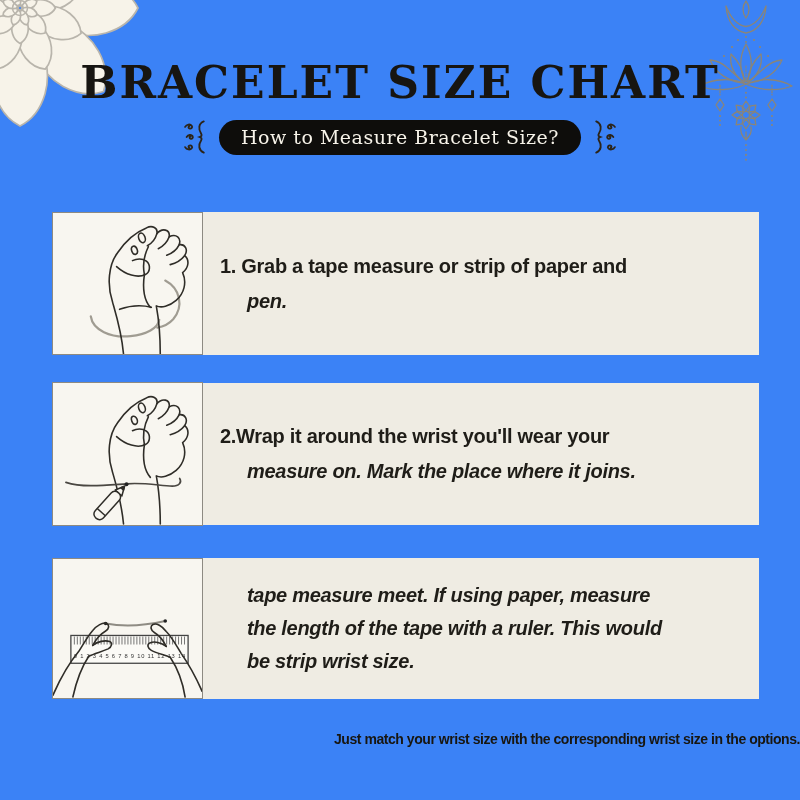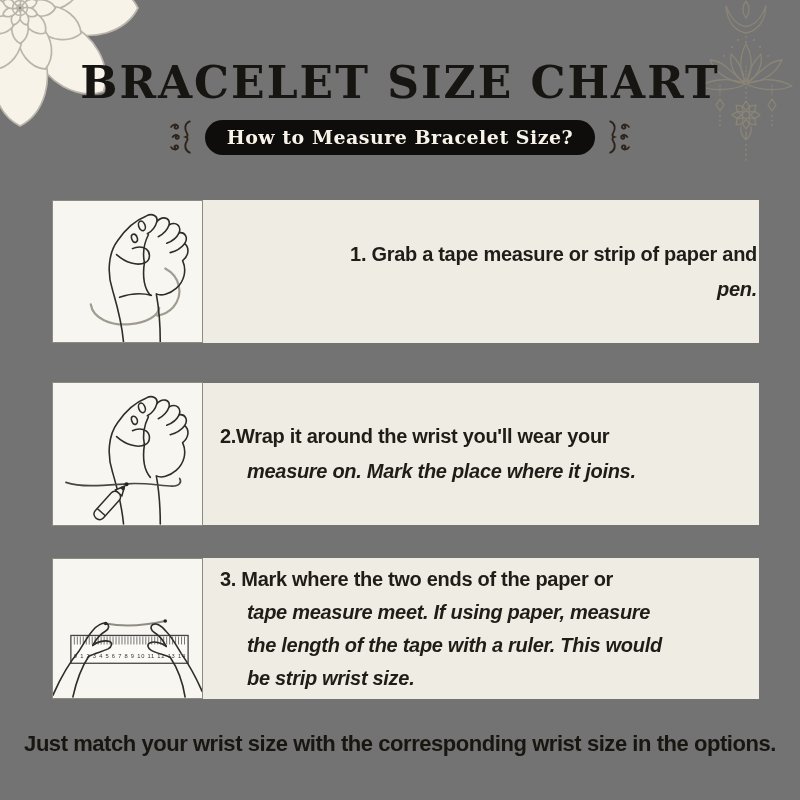--- a/index.html
+++ b/index.html
@@ -1,66 +1,66 @@
 <!DOCTYPE html>
 <html><head>
 <meta charset="utf-8">
 <style>
   * { margin:0; padding:0; box-sizing:border-box; }
   body { width:800px; height:800px; font-family:"Liberation Sans", sans-serif; }
   .page {
     position:relative; width:800px; height:800px; overflow:hidden;
-    background:#737373; color:#1f1d18;
+    background:#3b82f6; color:#1f1d18;
   }
   
   .title {
     position:absolute; top:57px; left:0; width:100%;
     text-align:center; font-family:"DejaVu Serif", serif;
     font-size:44px; font-weight:700; letter-spacing:2px; color:#171511;
   }
   .pill-row {
     position:absolute; top:117px; left:0; width:100%; height:40px;
     display:flex; justify-content:center; align-items:center; gap:9px;
   }
   .pill {
     background:#0e0d0b; color:#f7f3e9; border-radius:18px;
     height:35px; line-height:35px; padding:0 22px;
-    font-family:"DejaVu Serif", serif; font-size:19px; font-weight:700;
+    font-family:"DejaVu Serif", serif; font-size:19px; font-weight:400;
     letter-spacing:0.5px;
   }
   .flourish { width:28px; height:42px; }
   .flourish.right { transform:scaleX(-1); }
   
   .mandala { position:absolute; left:0; top:0; }
   .lotus   { position:absolute; left:688px; top:0; }
   
   .row {
     position:absolute; left:52px; width:707px;
     background:#efece3; display:flex; align-items:stretch;
   }
-  .row1 { top:200px; height:143px;text-align:right; }
+  .row1 { top:212px; height:143px; }
   .row2 { top:383px; height:142px;align-items:center; }
   .row3 { top:558px; height:141px; }
   .illus {
     width:151px; flex:0 0 151px; background:#f8f6f0;
     border:1px solid #8d8a82;
   }
   .illus svg { width:100%; height:100%; display:block; }
   .step-text {
     flex:1; display:flex; flex-direction:column; justify-content:center;
     padding-left:17px; padding-right:2px;
     font-size:20px; font-weight:700; letter-spacing:-0.3px;
     line-height:35px; white-space:nowrap; color:#1f1d18;
   }
   .row3 .step-text { line-height:33px; }
   .line.sub { padding-left:27px;font-style:italic; }
   
   .footer {
     position:absolute; top:731px; left:0; width:100%;
-    text-align:center; font-size:22px; font-weight:700;
+    text-align:right; font-size:14px; font-weight:700;
     letter-spacing:-0.45px; white-space:nowrap; color:#181610;
   }
 </style>
 </head>
 <body>
 
 <div class="page">
 
   <svg class="mandala" width="150" height="150" viewBox="0 0 150 150">
     <g transform="translate(20,8)" stroke="#b9b5ac" fill="#f7f3e9">
@@ -253,21 +253,20 @@
           <path d="M0,136 C8,118 16,104 26,92 C30,86 34,78 40,71 C44,66 50,62.5 54,64 C57,65.5 56.5,69.5 53,71.5 C48,74.5 43,80 40,86"></path>
           <path d="M40,86 C45,82 52,80.5 57,82 C60,83.5 59.5,87.5 55.5,89.5 C49,92.5 42,94 36,97"></path>
           <path d="M36,97 C30,106 24,120 20,138"></path>
           <path d="M150,132 C143,116 136,104 129,94 C124,86 120,78 114,72 C110,66.5 104,63 100.5,65 C97.5,67 98.5,71 102,73 C107,76 111,81 114,87"></path>
           <path d="M114,87 C109,83 102,81.5 97.5,83.5 C94.5,85 95,89 99,91 C105,94 112,95.5 118,98"></path>
           <path d="M118,98 C124,107 130,119 133,138"></path>
         </g>
       </svg>
     </div>
     <div class="step-text">
-      <div class="line"><span>3. </span><span>Mark where the two ends of the paper or</span></div>
       <div class="line sub">tape measure meet. If using paper, measure</div>
       <div class="line sub">the length of the tape with a ruler. This would</div>
       <div class="line sub">be strip wrist size.</div>
     </div>
   </div>
 
   <div class="footer">Just match your wrist size with the corresponding wrist size in the options.</div>
 
 </div>
 

